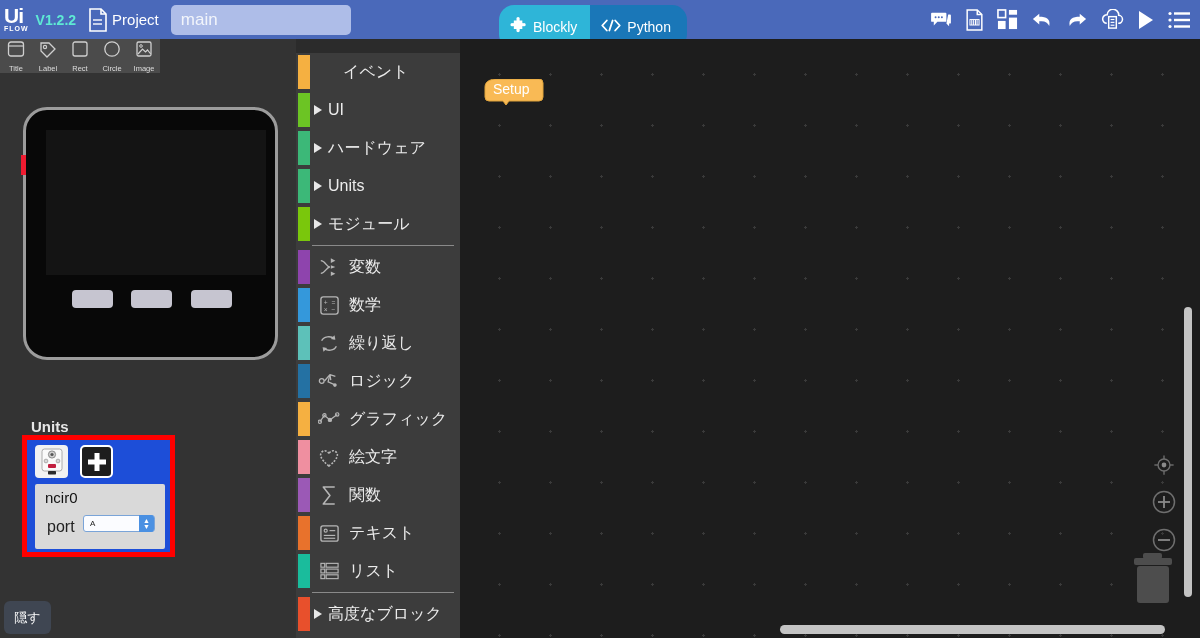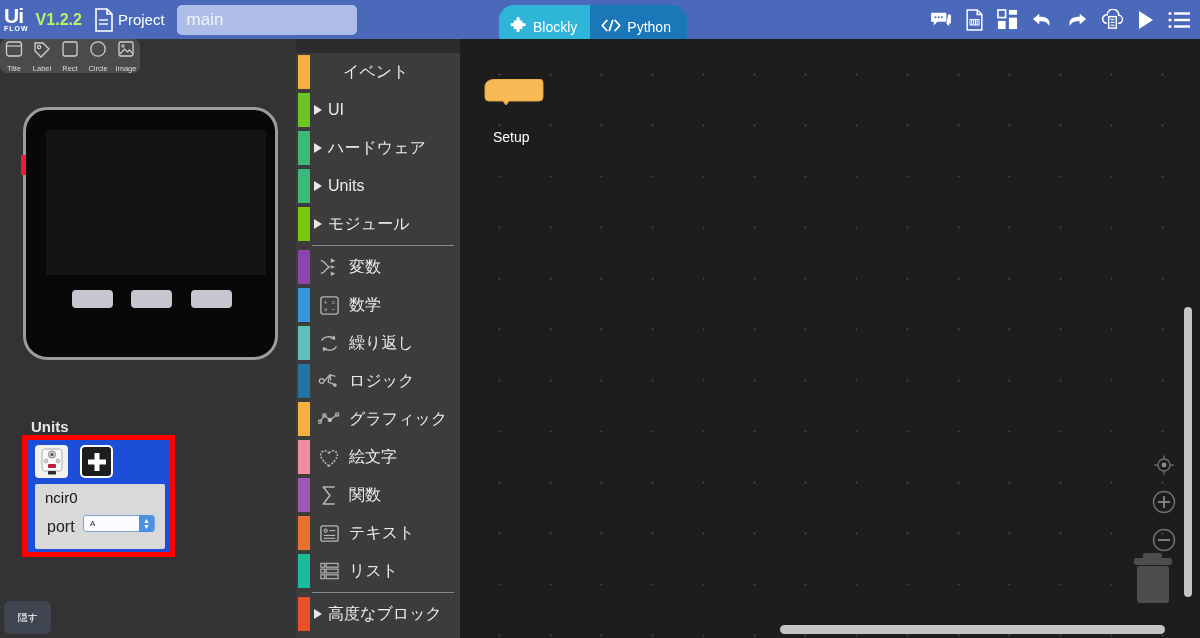--- a/index.html
+++ b/index.html
@@ -19,21 +19,21 @@
   .logo-wrap { display:flex; align-items:flex-end; margin-left: 4px; }
   .logo-mark {
     font-size: 21px; font-weight: bold; color: #fff; line-height: 0.85;
     letter-spacing: -1px;
   }
   .logo-sub {
     font-size: 7px; font-weight: bold; color: #fff; letter-spacing: 1px;
     line-height: 1; margin-top:1px;
   }
   .logo-col { display:flex; flex-direction:column; align-items:flex-start; }
-  .ver { color:#bef264; font-size:16px; font-weight:bold; margin-left:7px; }
+  .ver { color:#5eead4; font-size:14px; font-weight:bold; margin-left:7px; }
   .proj-icon { margin-left: 12px; display:flex; align-items:center; }
   .proj-label { color:#fff; font-size:15px; margin-left:4px; }
   #project-name-input {
     margin-left: 12px; width: 180px; height: 30px;
     background: #aebde8; border: none; border-radius: 5px;
     color: #f2f5fb; font-size: 17px; padding: 0 10px;
     font-family: "Liberation Sans", sans-serif; outline: none;
   }
   #mode-switch {
     position:absolute; left: 499px; top: 5px;
@@ -50,22 +50,22 @@
     display:flex; align-items:center; gap: 13px;
   }
   .tool-ic { cursor:pointer; display:flex; align-items:center; }
 
   
   #leftcol {
     position:absolute; left:0; top:39px; width:296px; height:599px;
     background:#333333;
   }
   #ui-toolbar {
-    position:absolute; left:0; top:0; width:140px; height:34px;
-    background:#4b4b4b; display:flex;border-radius:7px;
+    position:absolute; left:0; top:0; width:160px; height:34px;
+    background:#4b4b4b; display:flex;
   }
   .ui-tool {
     width:32px; height:34px; display:flex; flex-direction:column;
     align-items:center; justify-content:flex-start; cursor:pointer;
     padding-top:1px;
   }
   .ui-tool-label { font-size:7.5px; color:#ddd; margin-top:1px; }
 
   
   #device {
@@ -122,21 +122,21 @@
     cursor:pointer;
   }
   #unit-port-select .stepper {
     position:absolute; right:0; top:-1px; width:15px; height:17px;
     background:#4a90e2; border-radius:0 3px 3px 0;
     display:flex; flex-direction:column; align-items:center; justify-content:center;
     color:#fff; font-size:7px; line-height:6px;
   }
   #hide-button {
     position:absolute; left:4px; top:562px; width:47px; height:33px;
-    background:#3f4652; border-radius:6px; color:#fff; font-size:10px;
+    background:#3f4652; border-radius:6px; color:#fff; font-size:13px;
     display:flex; align-items:center; justify-content:center; cursor:pointer;text-align:center;
   }
 
   
   #toolbox {
     position:absolute; left:296px; top:39px; width:164px; height:599px;
     background:#3c3c3c; overflow:hidden;margin-top:14px;
   }
   .cat {
     position:relative; height:38px; display:flex; align-items:center;
@@ -169,21 +169,20 @@
     background-position: 14px 10px;
     overflow:hidden;
   }
   #setup-block {
     position:absolute; left:21px; top:40px; width:62px; height:22px;
     cursor:grab;
   }
   .setup-text {
     position:absolute; left:12px; top:2px; color:#fff; font-size:14px;
     pointer-events:none;
-    margin-top:48px;
   }
   #ws-controls {
     position:absolute; right:24px; top:415px;
     display:flex; flex-direction:column; align-items:center; gap:10px;
   }
   .ws-btn { cursor:pointer; }
   #ws-trash {
     position:absolute; right:26px; bottom:30px; cursor:pointer;
   }
   #vscroll {

